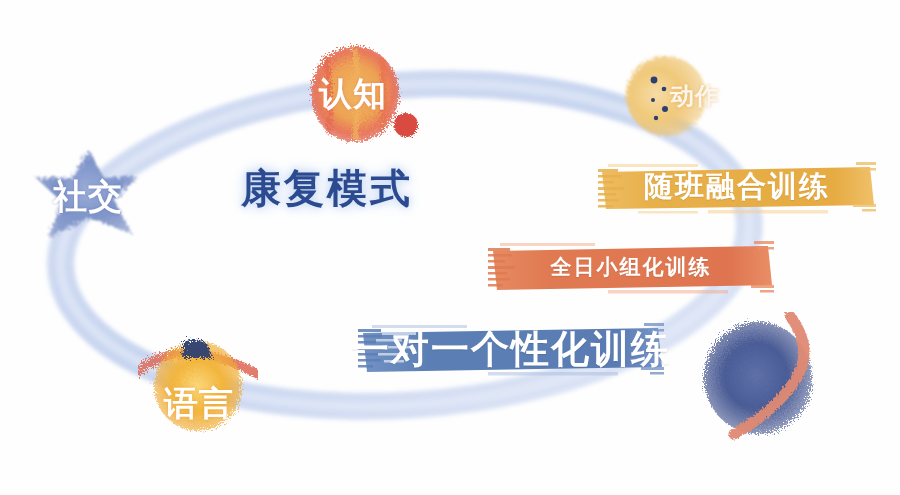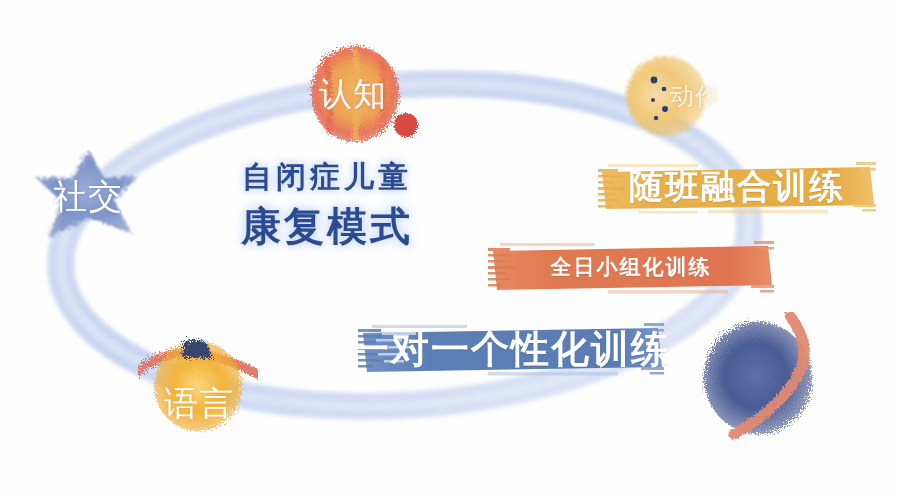--- a/index.html
+++ b/index.html
@@ -74,21 +74,21 @@
     position: relative;
     z-index: 2;
     color: #ffffff;
     font-weight: bold;
     letter-spacing: 2px;
     white-space: nowrap;
     text-shadow: 0 1px 1px rgba(0,0,0,0.10);
   }
 
   #banner-1 { left: 598px; top: 160px; width: 278px; height: 54px; }
-  #banner-1 .txt { font-size: 34px; }
+  #banner-1 .txt { font-size: 29px; }
 
   #banner-2 { left: 488px; top: 240px; width: 286px; height: 54px; }
   #banner-2 .txt { font-size: 21px; }
 
   #banner-3 { left: 358px; top: 322px; width: 306px; height: 54px; }
   #banner-3 .txt { font-size: 38px; }
 
   
   .node {
     position: absolute;
@@ -99,21 +99,21 @@
     inset: 0;
   }
   .node .label {
     position: absolute;
     left: 0;
     right: 0;
     top: 50%;
     transform: translateY(-50%);
     text-align: center;
     z-index: 5;
-    font-weight: normal;
+    font-weight: bold;
     letter-spacing: 1px;
     white-space: nowrap;
   }
 
   
   #node-cognition { left: 296px; top: 38px; width: 118px; height: 112px; }
   #node-cognition .label {
     font-size: 33px;
     color: #ffffff;
     text-shadow: 0 0 3px rgba(225,110,80,0.55);
@@ -177,21 +177,20 @@
       </linearGradient>
       <filter id="softBlur" x="-20%" y="-20%" width="140%" height="140%">
         <feGaussianBlur stdDeviation="2.2"></feGaussianBlur>
       </filter>
     </defs>
     <ellipse cx="405" cy="245" rx="345" ry="160" fill="none" stroke="url(#ringGrad)" stroke-width="27" filter="url(#softBlur)" opacity="0.95" transform="rotate(-4 405 245)"></ellipse>
     <ellipse cx="405" cy="245" rx="345" ry="160" fill="none" stroke="#e4ebf9" stroke-width="9" filter="url(#softBlur)" opacity="0.6" transform="rotate(-4 405 245)"></ellipse>
   </svg>
 
   <div class="heading">
-    <div class="heading-line1">自闭症儿童</div>
     <div class="heading-line2">康复模式</div>
   </div>
 
   <div class="banner" id="banner-1">
     <svg class="bar" width="278" height="54" viewBox="0 0 278 54" preserveAspectRatio="none">
       <defs>
         <linearGradient id="g1" x1="0" y1="0" x2="1" y2="0">
           <stop offset="0%" stop-color="#edbd63"></stop>
           <stop offset="18%" stop-color="#e8b04a"></stop>
           <stop offset="85%" stop-color="#e6ab42"></stop>

